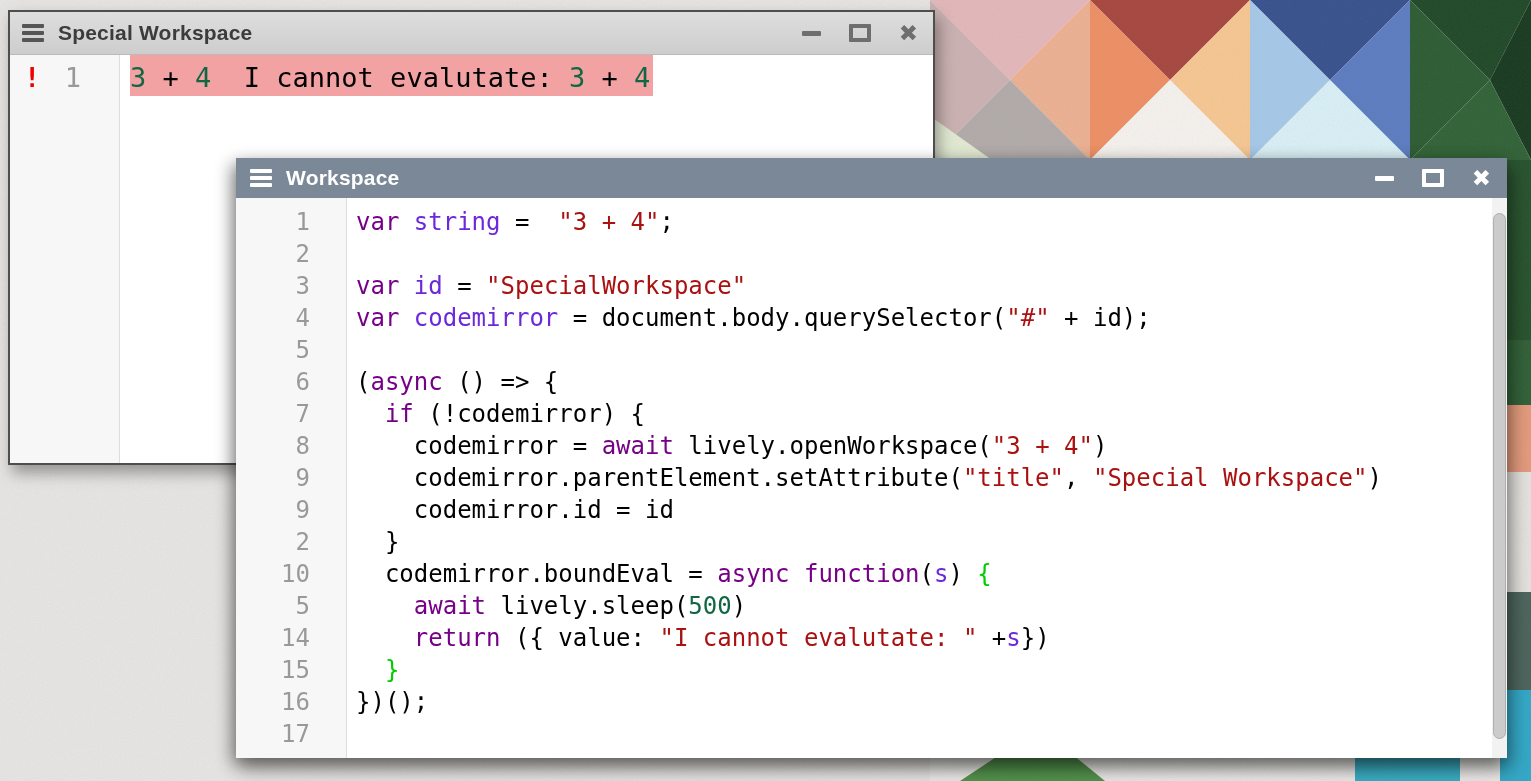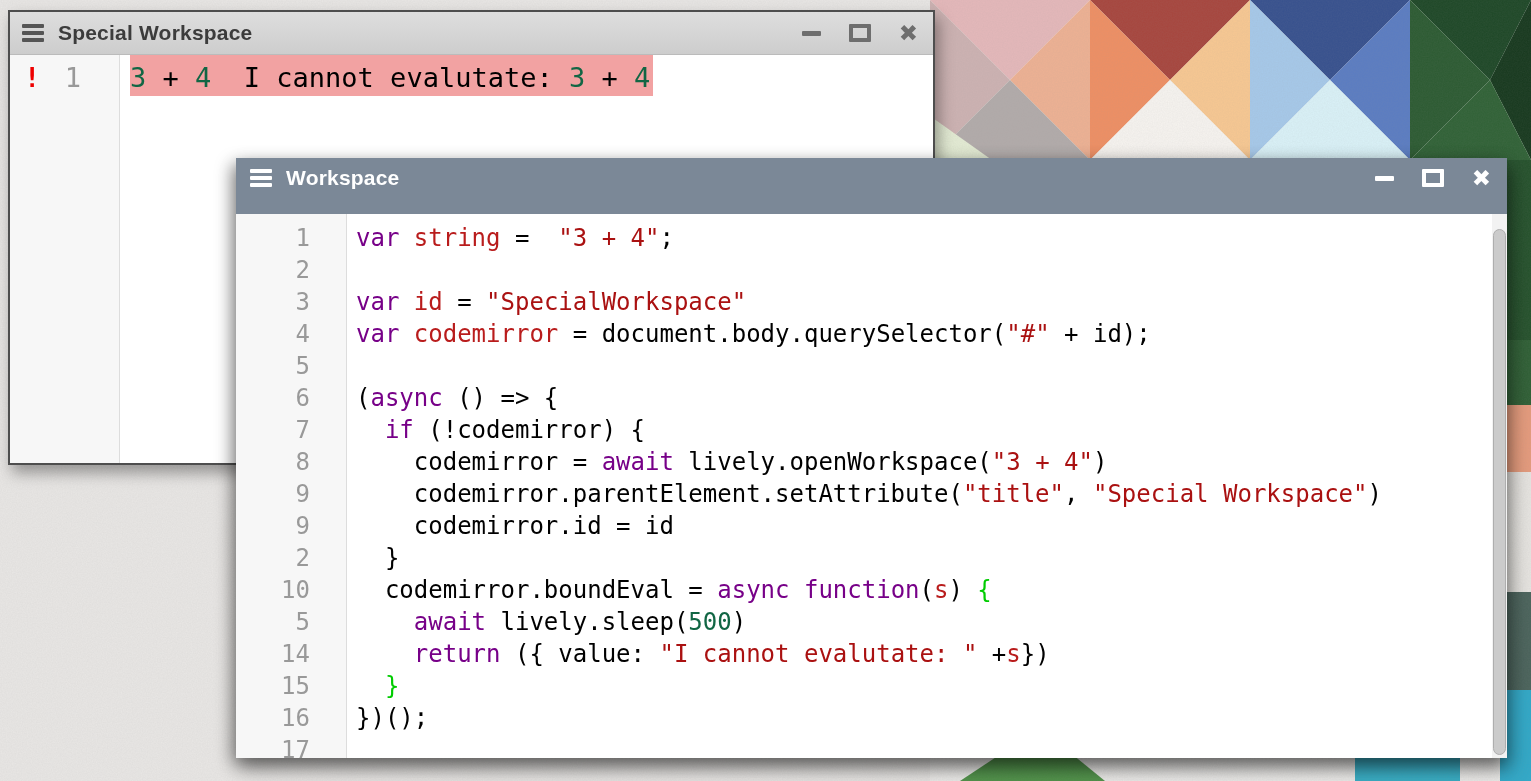--- a/index.html
+++ b/index.html
@@ -17,21 +17,21 @@
   .ctl{display:inline-block;cursor:pointer;}
   .ctl-min{width:19px;height:5px;border-radius:1px;}
   .ctl-max{width:14px;height:10px;border:4px solid;border-radius:1px;}
   .ctl-close{font-size:23px;font-weight:bold;line-height:20px;font-family:"DejaVu Sans",sans-serif;}
 
   
   .editor{display:flex;flex:1 1 auto;position:relative;background:#fff;overflow:hidden;}
   .gutter{flex:0 0 auto;background:#f7f7f7;border-right:1px solid #ddd;box-sizing:border-box;}
   .code{flex:1 1 auto;white-space:pre;}
   .tok-kw{color:#770088;}
-  .tok-def{color:#b91c1c;}
+  .tok-def{color:#6d28d9;}
   .tok-str{color:#aa1111;}
   .tok-num{color:#116644;}
   .tok-br{color:#00cc00;}
   .tok-p{color:#000;}
   .lnum{color:#999;}
 
   
   #special-win{left:8px;top:10px;width:927px;height:455px;z-index:1;
     border:2px solid #4e4e4e;box-sizing:border-box;
     box-shadow:4px 8px 14px rgba(0,0,0,.35);}
@@ -46,21 +46,21 @@
   #special-win .gutter{width:110px;padding-top:6px;}
   #special-win .gutter-row{position:relative;height:34px;line-height:34px;text-align:right;padding-right:38px;box-sizing:border-box;}
   #special-win .err-marker{position:absolute;left:14px;top:0;color:#ee0000;font-weight:bold;}
   #special-win .code{padding:6px 0 0 10px;}
   #special-win .cm-line{height:34px;line-height:34px;}
   .hl{background:#f2a2a2;padding:20px 3px 3px 0;}
 
   
   #ws-win{left:236px;top:158px;width:1271px;height:600px;z-index:2;
     box-shadow:-4px 6px 16px rgba(0,0,0,.4),4px 10px 18px rgba(0,0,0,.35);}
-  #ws-win .titlebar{height:40px;background:#7b8897;padding:0 16px 16px 14px;}
+  #ws-win .titlebar{height:40px;background:#7b8897;padding:0 16px 0 14px;}
   #ws-win .titlebar h1{color:#fff;}
   #ws-win .hamburger i{background:#fff;}
   #ws-win .ctl-min{background:#fff;}
   #ws-win .ctl-max{border-color:#fff;}
   #ws-win .ctl-close{color:#fff;}
   #ws-win .editor{font-family:"DejaVu Sans Mono","Liberation Mono",monospace;font-size:24px;}
   #ws-win .gutter{width:111px;padding-top:8px;}
   #ws-win .gutter-row{height:32px;line-height:32px;text-align:right;padding-right:36px;box-sizing:border-box;}
   #ws-win .code{padding:8px 0 0 9px;}
   #ws-win .cm-line{height:32px;line-height:32px;}

